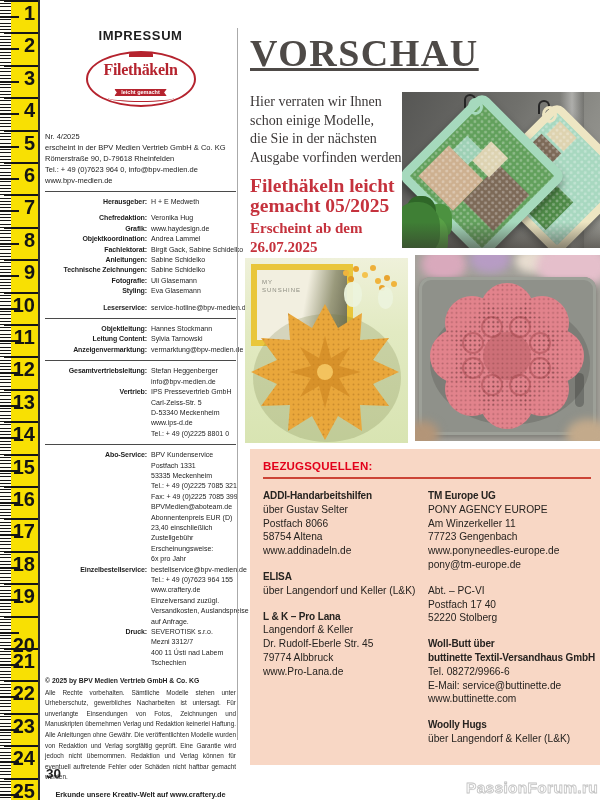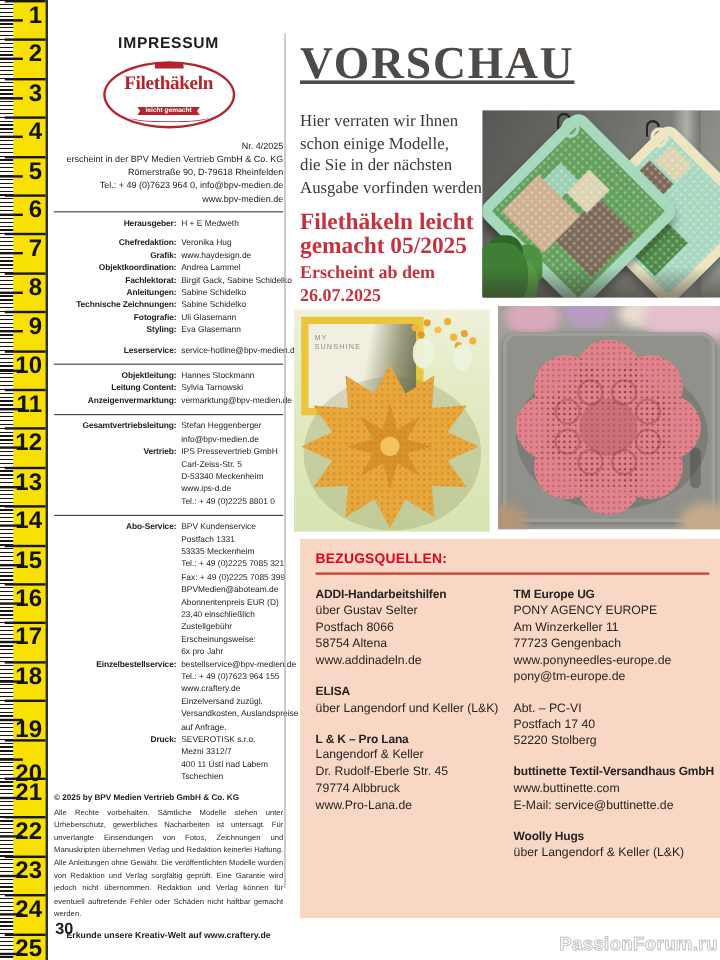--- a/index.html
+++ b/index.html
@@ -23,21 +23,21 @@
   .logo-crown{position:absolute;top:-1px;left:50%;transform:translateX(-50%);width:24px;height:5px;
         background:#b5232e;border-radius:3px 3px 0 0;}
   .logo-name{text-align:center;font-family:"Liberation Serif",serif;font-weight:bold;
         font-size:16px;color:#b5232e;margin-top:8px;letter-spacing:-.3px;}
   .logo-banner{position:absolute;bottom:9px;left:50%;transform:translateX(-50%);
         background:#b5232e;color:#fff;font-size:5.5px;font-weight:bold;line-height:7px;
         padding:0 7px;white-space:nowrap;
         clip-path:polygon(0 0,100% 0,95% 50%,100% 100%,0 100%,5% 50%);}
   .logo-tagline{position:absolute;bottom:3px;left:50%;transform:translateX(-50%);
         width:66px;height:7px;border-bottom:1px solid #b5232e;border-radius:50%;}
-  .imp-issue{margin-top:9px;font-size:7.5px;line-height:11px;text-align:right;}
+  .imp-issue{margin-top:24px;font-size:7.5px;line-height:11px;text-align:left;}
   .imp-rule{border-top:1px solid #4a4a4a;margin:5px 0;}
   .imp-gap{height:6px;}
   .imp-row{display:flex;font-size:7px;line-height:10.4px;}
   .imp-label{width:102px;flex:none;text-align:right;font-weight:bold;padding-right:4px;letter-spacing:-.1px;}
   .imp-val{flex:1;min-width:0;}
   .imp-line{white-space:nowrap;}
   .imp-copy{font-weight:bold;font-size:6.8px;margin-top:8px;}
   .imp-legal{font-size:6.4px;line-height:10.6px;text-align:justify;margin-top:4px;color:#2a2a2a;}
   .imp-footer{text-align:center;font-weight:bold;font-size:7.3px;margin-top:7px;}
   #page-number{position:absolute;left:46px;top:766px;font-weight:bold;font-size:13.5px;z-index:6;}
@@ -156,21 +156,21 @@
     <div class="cm-line" style="top: 486px;"></div>
     <div class="cm-num" style="top: 489px;">16</div>
     <div class="half-tick" style="top: 502px;"></div>
     <div class="cm-line" style="top: 518.4px;"></div>
     <div class="cm-num" style="top: 521.4px;">17</div>
     <div class="half-tick" style="top: 534.4px;"></div>
     <div class="cm-line" style="top: 550.8px;"></div>
     <div class="cm-num" style="top: 553.8px;">18</div>
     <div class="half-tick" style="top: 566.8px;"></div>
     <div class="cm-line" style="top: 583.2px;"></div>
-    <div class="cm-num" style="top: 586.2px; margin-top: 12px;">19</div>
+    <div class="cm-num" style="top: 586.2px;">19</div>
     <div class="half-tick" style="top: 599.2px;"></div>
     <div class="cm-line" style="top: 615.6px;"></div>
     <div class="cm-num" style="top: 618.6px; margin-top: 16px;">20</div>
     <div class="half-tick" style="top: 631.6px;"></div>
     <div class="cm-line" style="top: 648px;"></div>
     <div class="cm-num" style="top: 651px;">21</div>
     <div class="half-tick" style="top: 664px;"></div>
     <div class="cm-line" style="top: 680.4px;"></div>
     <div class="cm-num" style="top: 683.4px;">22</div>
     <div class="half-tick" style="top: 696.4px;"></div>
@@ -495,23 +495,25 @@
           <div class="bz-line">77723 Gengenbach</div>
           <div class="bz-line">www.ponyneedles-europe.de</div>
           <div class="bz-line">pony@tm-europe.de</div>
         </div>
         <div class="bz-entry">
           <div class="bz-line">Abt. – PC-VI</div>
           <div class="bz-line">Postfach 17 40</div>
           <div class="bz-line">52220 Stolberg</div>
         </div>
         <div class="bz-entry">
+          <div class="bz-name">Woll-Butt über</div>
           <div class="bz-name">buttinette Textil-Versandhaus GmbH</div>
+          <div class="bz-line">Tel. 08272/9966-6</div>
+          <div class="bz-line">E-Mail: service@buttinette.de</div>
           <div class="bz-line">www.buttinette.com</div>
-          <div class="bz-line">E-Mail: service@buttinette.de</div>
         </div>
         <div class="bz-entry">
           <div class="bz-name">Woolly Hugs</div>
           <div class="bz-line">über Langendorf &amp; Keller (L&amp;K)</div>
         </div>
       </div>
     </div>
 </div>
 
 <div id="page-number">30</div>

